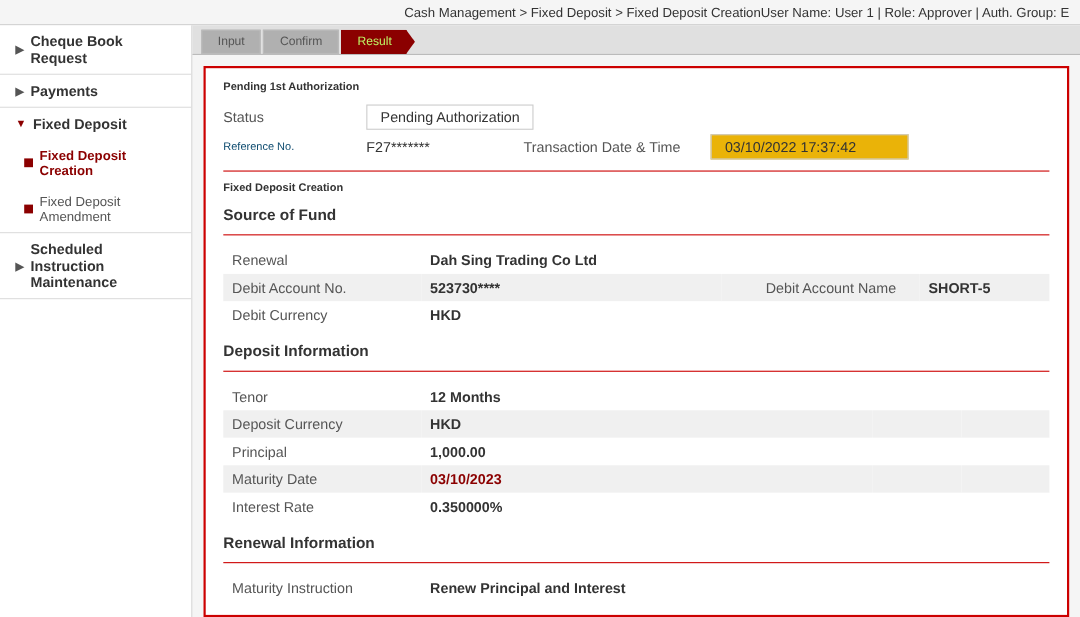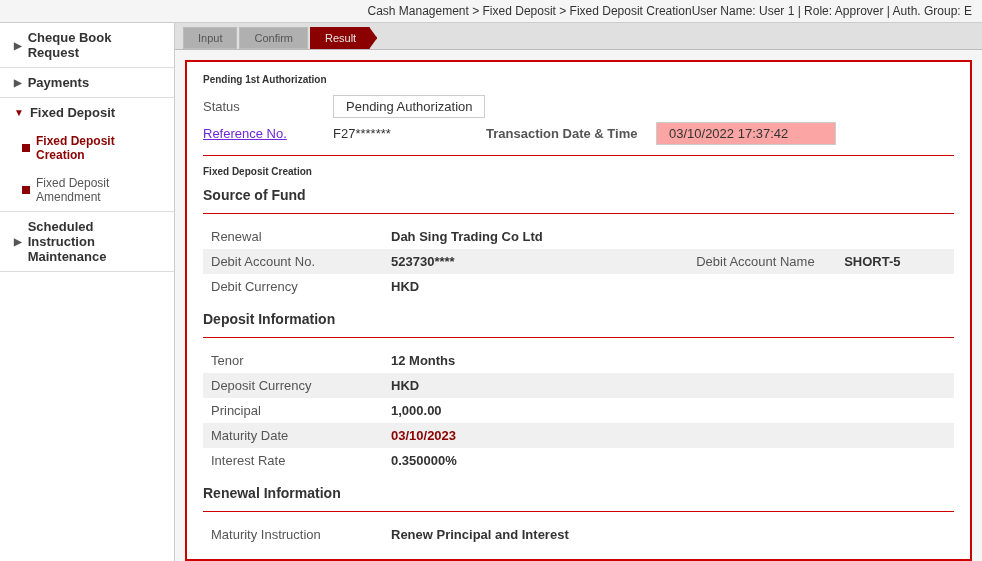--- a/index.html
+++ b/index.html
@@ -61,21 +61,21 @@
     .tab {
       padding: 4px 14px;
       font-size: 11px;
       cursor: pointer;
       border: 1px solid #bbb;
       background: #d0d0d0;
       color: #333;
     }
     .tab.active {
       background: #8b0000;
-      color: #e5e5e5;
+      color: #bef264;
       border-color: #8b0000;
       clip-path: polygon(0 0, calc(100% - 8px) 0, 100% 50%, calc(100% - 8px) 100%, 0 100%);
       padding-right: 20px;
       text-align: center;
     }
     .tab.inactive { background: #b0b0b0; color: #555; }
 
     
     .main-content { padding: 10px; }
 
@@ -99,27 +99,27 @@
     }
     .status-label { width: 130px; color: #555; font-size: 13px; }
     .status-value-box {
       border: 1px solid #ccc;
       padding: 3px 12px;
       background: #fff;
       font-size: 13px;
       color: #333;
       min-width: 140px;
     }
-    .ref-label { width: 130px; color: #6d28d9; font-size: 13px; text-decoration: underline; }
+    .ref-label { width: 130px; color: #0c4a6e; font-size: 10px; }
     .ref-value { font-size: 13px; color: #333; min-width: 140px; }
-    .txn-label { width: 170px; color: #555; font-size: 13px; font-weight: bold; margin-left: 13px; }
+    .txn-label { width: 170px; color: #555; font-size: 13px; font-weight: normal; margin-left: 3px; }
     .txn-value-box {
       border: 1px solid #ccc;
       padding: 3px 12px;
-      background: #fca5a5;
+      background: #eab308;
       font-size: 13px;
       color: #333;
       min-width: 180px;
     }
 
     
     .subsection-title {
       font-size: 14px;
       font-weight: bold;
       color: #333;

